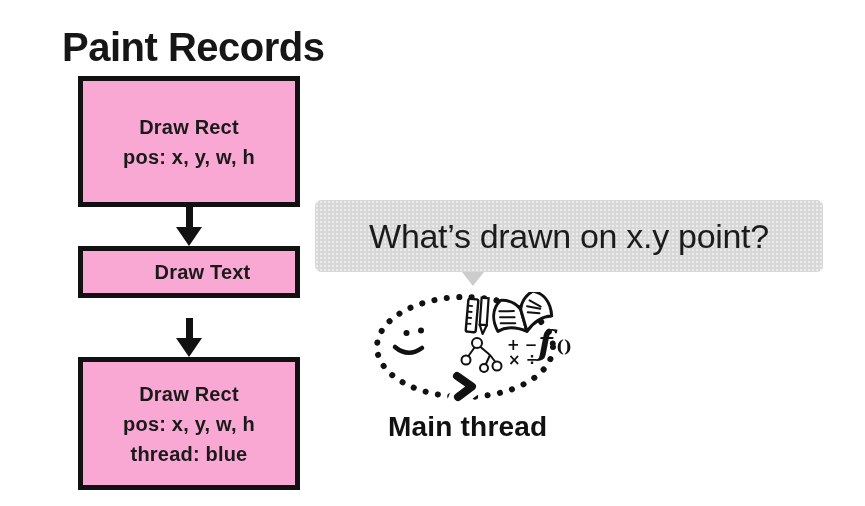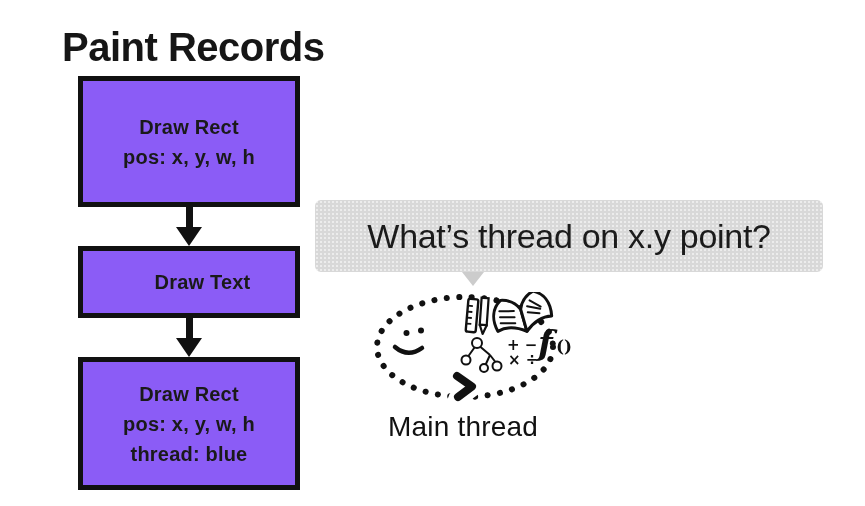--- a/index.html
+++ b/index.html
@@ -7,27 +7,27 @@
     position:relative;width:865px;height:506px;background:#ffffff;overflow:hidden;
     font-family:"Liberation Sans",sans-serif;color:#111;
   }
   .page-title{
     position:absolute;left:46px;top:9px;margin:16px;
     font-size:40px;font-weight:700;letter-spacing:-0.5px;color:#161616;
   }
   
   .fbox{
     position:absolute;left:78px;width:222px;box-sizing:border-box;
-    border:5px solid #111;background:#8b5cf6;
+    border:5px solid #111;background:#f9a8d4;
     display:flex;flex-direction:column;align-items:center;justify-content:center;
     font-size:20px;font-weight:700;line-height:30px;letter-spacing:0.2px;color:#1a1a1a;
     text-align:center;
   }
   .fbox-1{top:76px;height:131px;}
-  .fbox-2{top:246px;height:72px;padding-left:27px;}
+  .fbox-2{top:246px;height:52px;padding-left:27px;}
   .fbox-3{top:357px;height:133px;}
   .flow-arrow{
     position:absolute;left:78px;width:222px;
     display:flex;flex-direction:column;align-items:center;
   }
   .arrow-1{top:207px;}
   .arrow-2{top:318px;}
   .flow-arrow .shaft{width:7px;height:20px;background:#111;}
   .flow-arrow .head{
     width:0;height:0;
@@ -46,21 +46,21 @@
   }
   .bubble .tail{
     position:absolute;left:147px;top:100%;width:0;height:0;
     border-left:11px solid transparent;border-right:11px solid transparent;
     border-top:14px solid #cccccc;
   }
   
   .doodle{position:absolute;left:365px;top:292px;width:220px;height:115px;}
   .mt-label{
     position:absolute;left:388px;top:411px;
-    font-size:28px;font-weight:400;color:#111;letter-spacing:0.2px;
+    font-size:28px;font-weight:700;color:#111;letter-spacing:0.2px;
   }
 </style>
 </head>
 <body>
 
 <div class="stage">
 
   <h1 class="page-title">Paint Records</h1>
 
   <div class="fbox fbox-1">
@@ -82,21 +82,21 @@
     <div class="head"></div>
   </div>
 
   <div class="fbox fbox-3">
     <div>Draw Rect</div>
     <div>pos: x, y, w, h</div>
     <div>thread: blue</div>
   </div>
 
   <div class="bubble">
-    <span>What’s thread on x.y point?</span>
+    <span>What’s drawn on x.y point?</span>
     <div class="tail"></div>
   </div>
 
   <svg class="doodle" viewBox="0 0 220 115">
 
     <ellipse cx="100" cy="55" rx="88" ry="50" fill="none" stroke="#111" stroke-width="6" stroke-linecap="round" stroke-dasharray="0.1 12.4"></ellipse>
 
     <g fill="#111" stroke="none">
       <circle cx="41.5" cy="41" r="3"></circle>
       <circle cx="56" cy="38.5" r="3"></circle>

